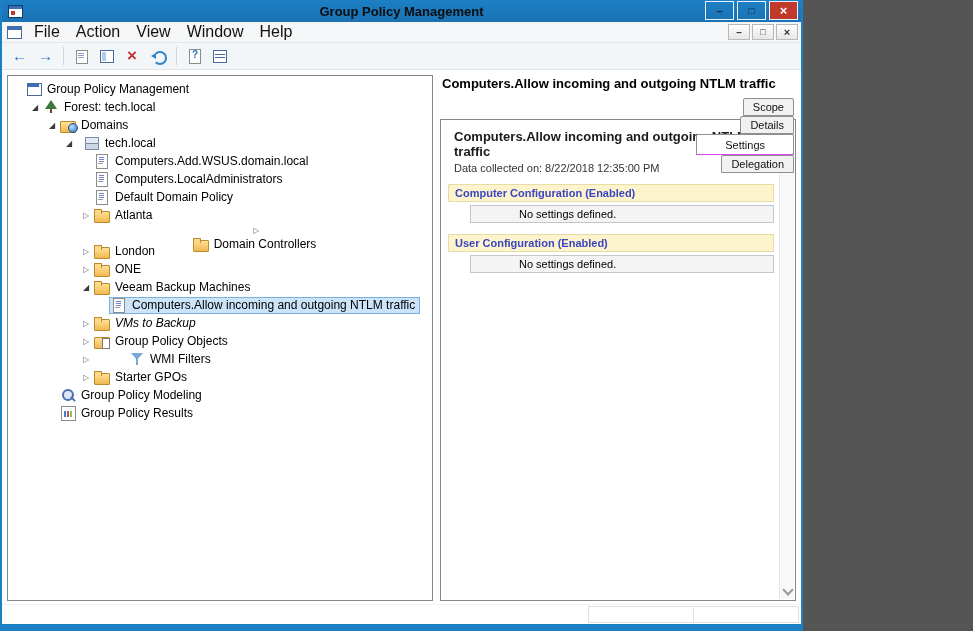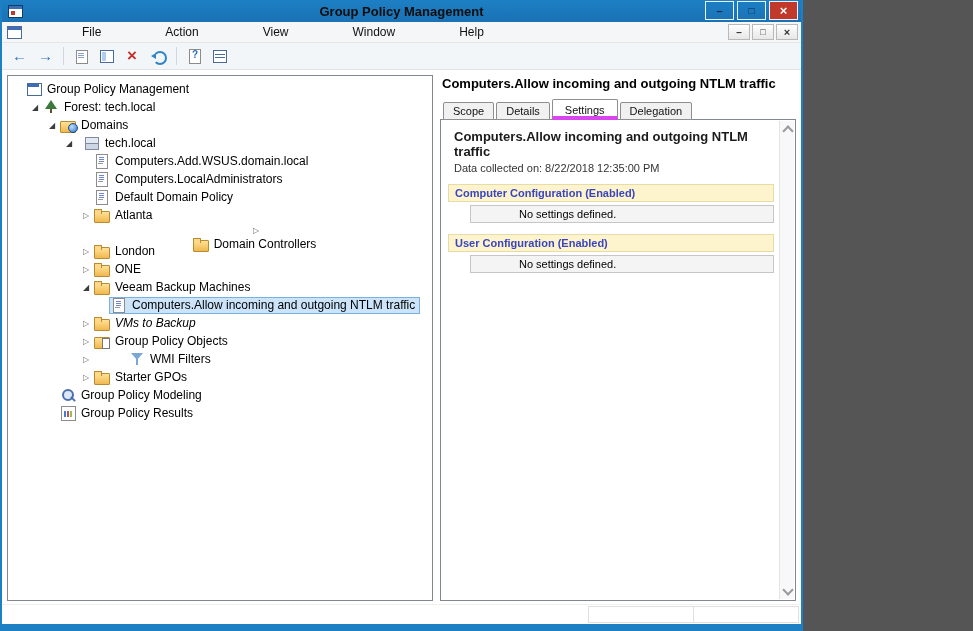--- a/index.html
+++ b/index.html
@@ -25,21 +25,21 @@
         font-size:11px; color:#0e2740; cursor:default; }
   .cap-min::before{ content:"–"; font-weight:700; }
   .cap-max::before{ content:"□"; font-size:10px; }
   .cap-close{ background:var(--close-button,#c0392b); color:#fff; }
   .cap-close::before{ content:"×"; font-size:13px; font-weight:700; }
 
   
   .menubar{ height:21px; flex:0 0 21px; display:flex; align-items:center; background:#f5f6f7; border-bottom:1px solid #e6e6e6; }
   .mmc-icon{ width:15px; height:13px; margin:0 4px 0 5px; position:relative; background:#fff; border:1px solid #4a6b9a; }
   .mmc-icon::before{ content:""; position:absolute; left:0; top:0; right:0; height:3px; background:#3d6db5; }
-  .menu-item{ font-size:12px; color:#111; padding:2px 8px;margin-left:48px; }
+  .menu-item{ font-size:16px; color:#111; padding:2px 8px; }
   .mdi-group{ margin-left:auto; display:flex; gap:2px; margin-right:3px; }
   .mdi-btn{ width:22px; height:16px; border:1px solid #b9b9b9; background:linear-gradient(#fefefe,#e7e7e7);
             display:flex; align-items:center; justify-content:center; font-size:10px; color:#333; }
   .mdi-min::before{ content:"–"; font-weight:700; }
   .mdi-restore::before{ content:"□"; font-size:9px; }
   .mdi-close::before{ content:"×"; font-size:11px; font-weight:700; }
 
   
   .toolbar{ height:27px; flex:0 0 27px; display:flex; align-items:center; gap:4px; padding-left:7px;
             background:#f3f6f9; border-bottom:1px solid #dfe3e7; }
@@ -96,24 +96,24 @@
   .i-wmi::after{ content:""; position:absolute; left:7px; top:7px; width:2px; height:6px; background:#7aa7d6; }
   .i-modeling::before{ content:""; position:absolute; left:2px; top:1px; width:8px; height:8px; border:2px solid #4a6fae; border-radius:50%; background:#dce8f7; }
   .i-modeling::after{ content:""; position:absolute; left:10px; top:10px; width:6px; height:2px; background:#4a6fae; transform:rotate(45deg); }
   .i-results::before{ content:""; position:absolute; left:1px; top:0; width:13px; height:13px; background:#fff; border:1px solid #8c8c8c; }
   .i-results::after{ content:""; position:absolute; left:4px; bottom:3px; width:2px; height:6px; background:#3f7fd1;
       box-shadow:3px 0 0 #c0504d, 6px 0 0 #9bbb59; }
 
   
   .right{ flex:1 1 auto; display:flex; flex-direction:column; min-width:0; }
   .pane-title{ font-size:13px; font-weight:700; color:#000; margin:1px 0 7px 2px; white-space:nowrap; overflow:hidden; }
-  .tab-strip{ display:flex; align-items:flex-end; height:22px; margin-bottom:-1px; padding-left:3px; position:relative; z-index:3; }
+  .tab-strip{ display:flex; align-items:flex-end; height:22px; margin-bottom:-1px; padding-left:3px; position:relative; z-index:3;flex-direction:column; }
   .tab{ font-size:11px; color:#111; background:#f1f1f1; border:1px solid #8f8f8f; border-radius:2px 2px 0 0;
         padding:2px 9px; margin-right:2px; height:18px; }
-  .tab.active{ background:#fff; border-bottom:4px solid #d946ef; height:21px; padding:4px 12px 3px; }
+  .tab.active{ background:#fff; border-bottom:1px solid #d946ef; height:21px; padding:4px 28px 3px; }
   .report-box{ flex:1 1 auto; border:1px solid #828790; background:#fff; position:relative; z-index:1; min-height:0; }
   .report-content{ position:absolute; left:1px; top:1px; right:17px; bottom:1px; overflow:hidden; }
   .report-heading{ font-size:13px; font-weight:700; color:#1a1a1a; padding:8px 8px 1px 12px; }
   .report-collected{ font-size:11px; color:#333; padding:2px 8px 10px 12px; }
   .report-sections{ padding:0 4px 0 6px; }
   .banner{ background:var(--banner-bg,#fdf3cc); border:1px solid #e8dca6; color:var(--banner-text,#3a45c2);
            font-size:11px; font-weight:700; padding:2px 6px; }
   .msg{ margin:3px 0 11px 22px; background:#f4f4f4; border:1px solid #c6c6c6; font-size:11px; color:#000;
         padding:2px 6px 2px 48px; }
   .scrollbar{ position:absolute; top:1px; right:1px; bottom:1px; width:15px; background:#f8f8f8;

